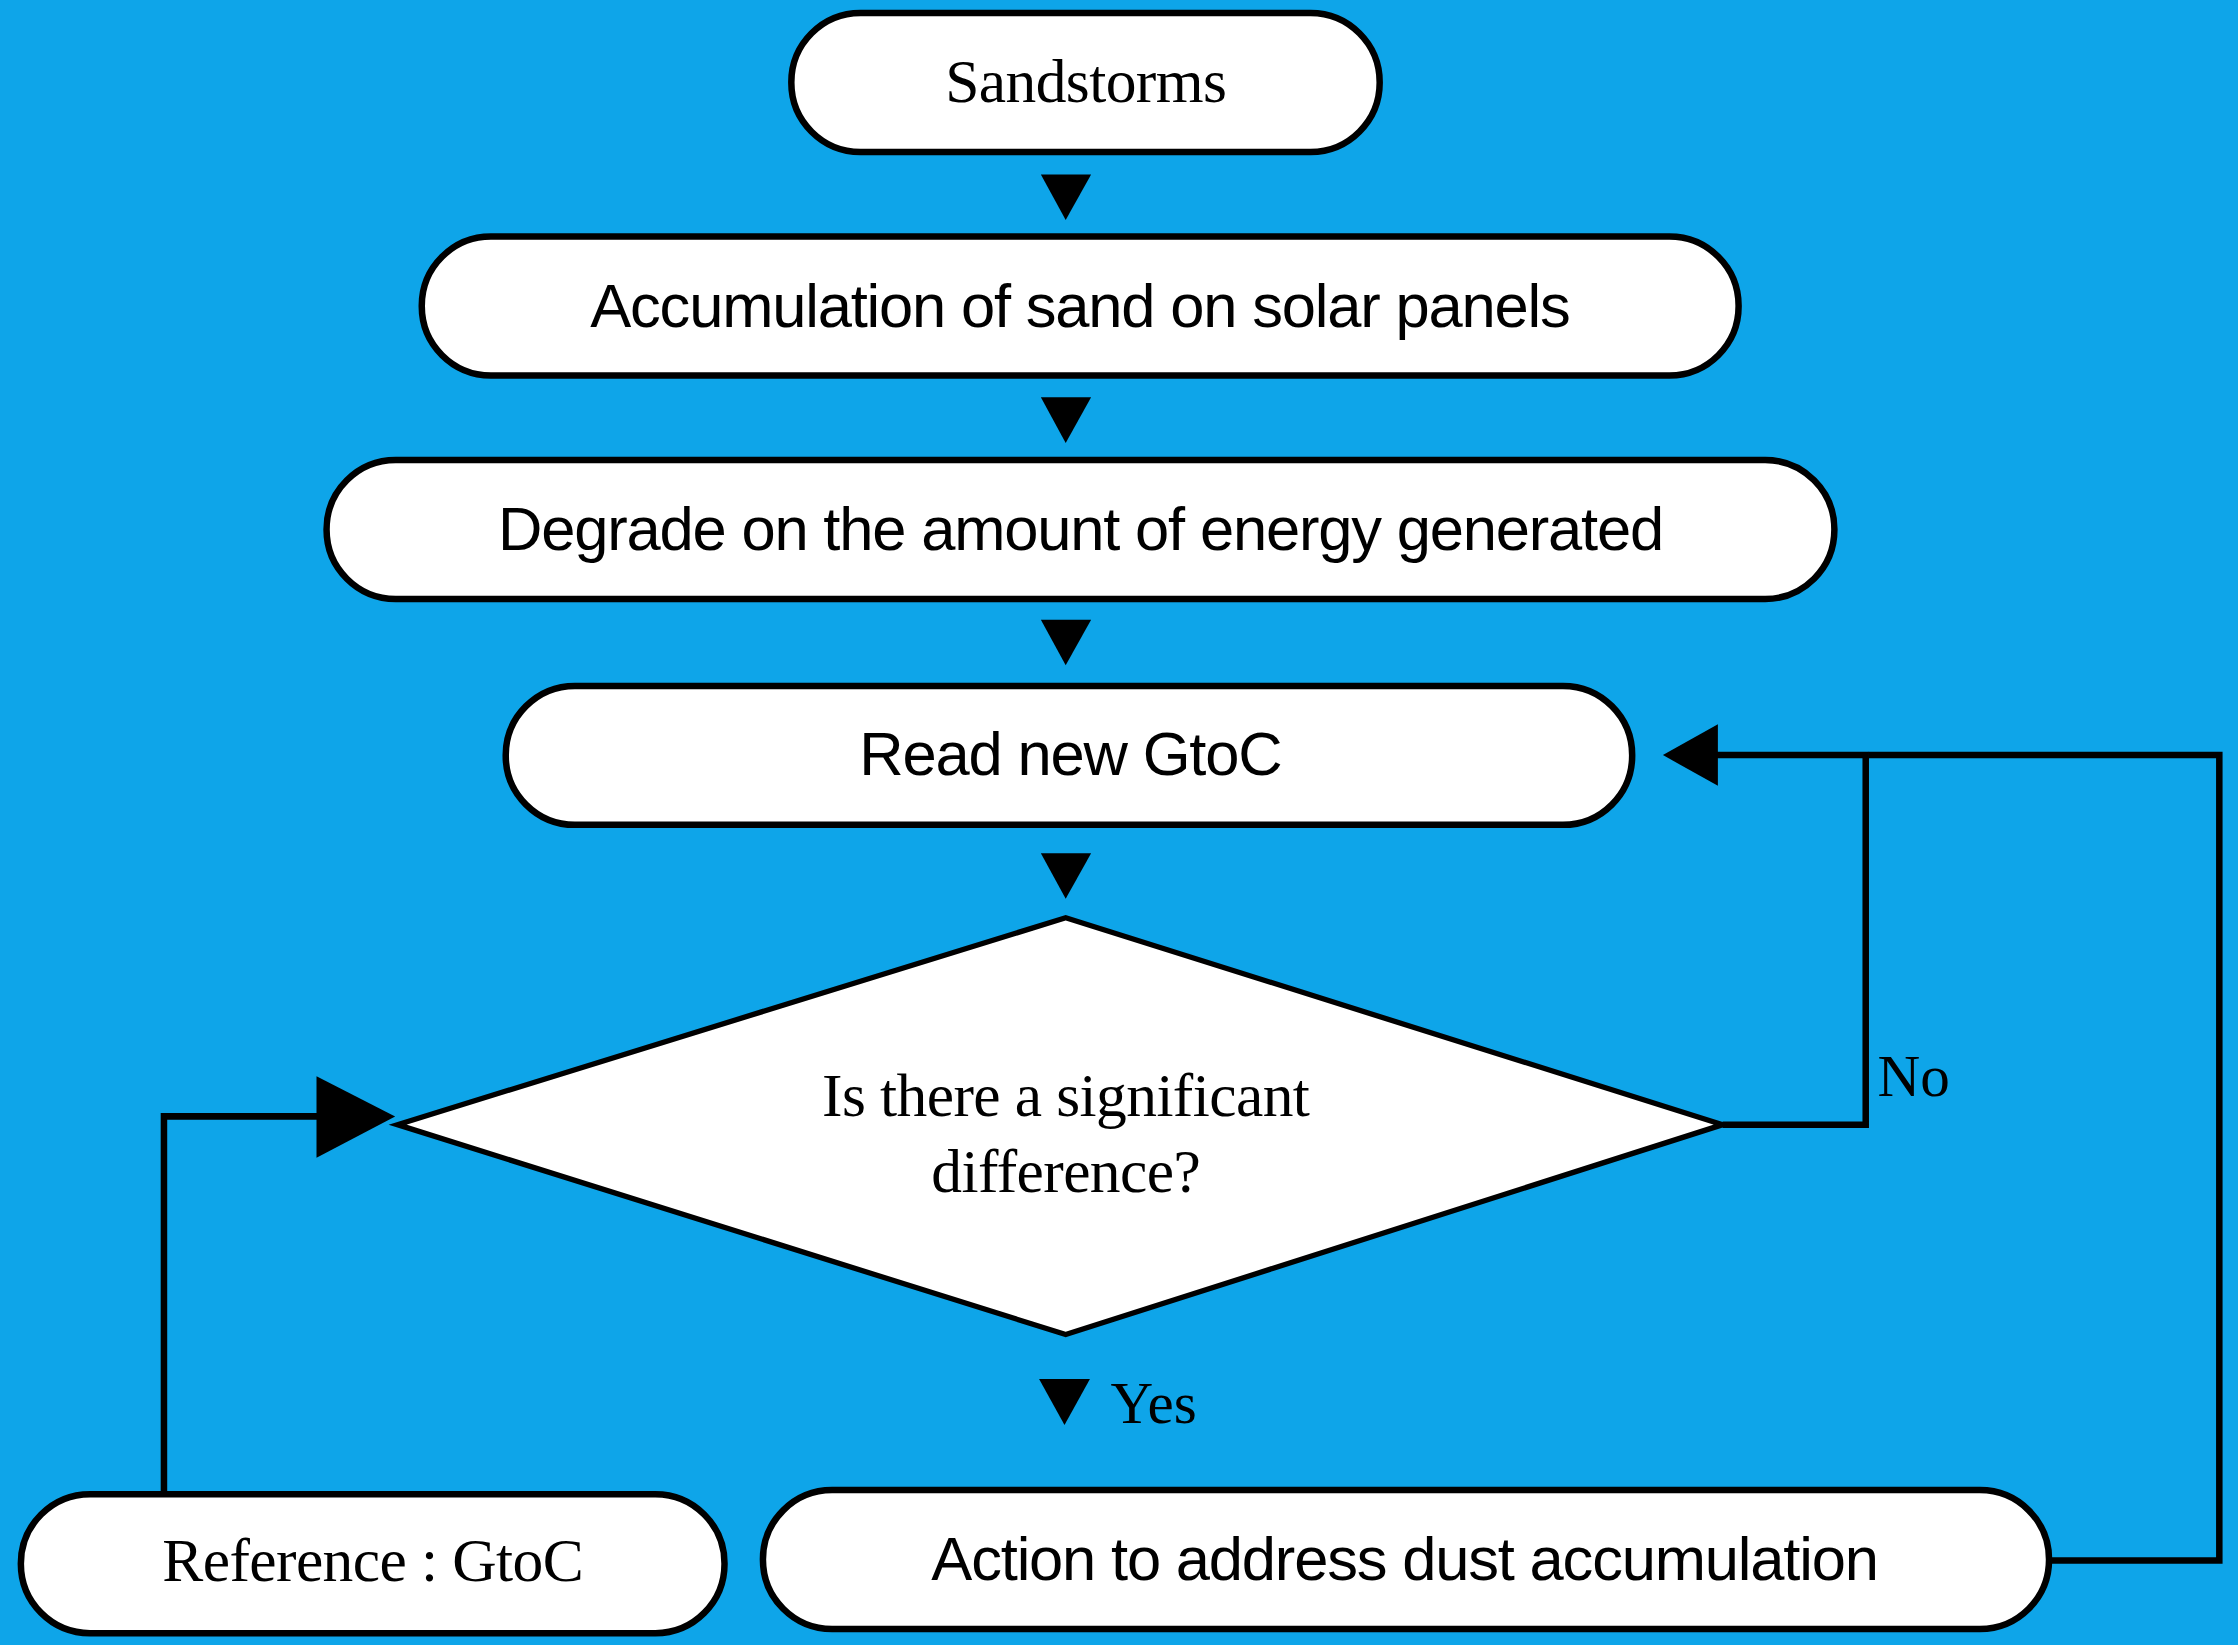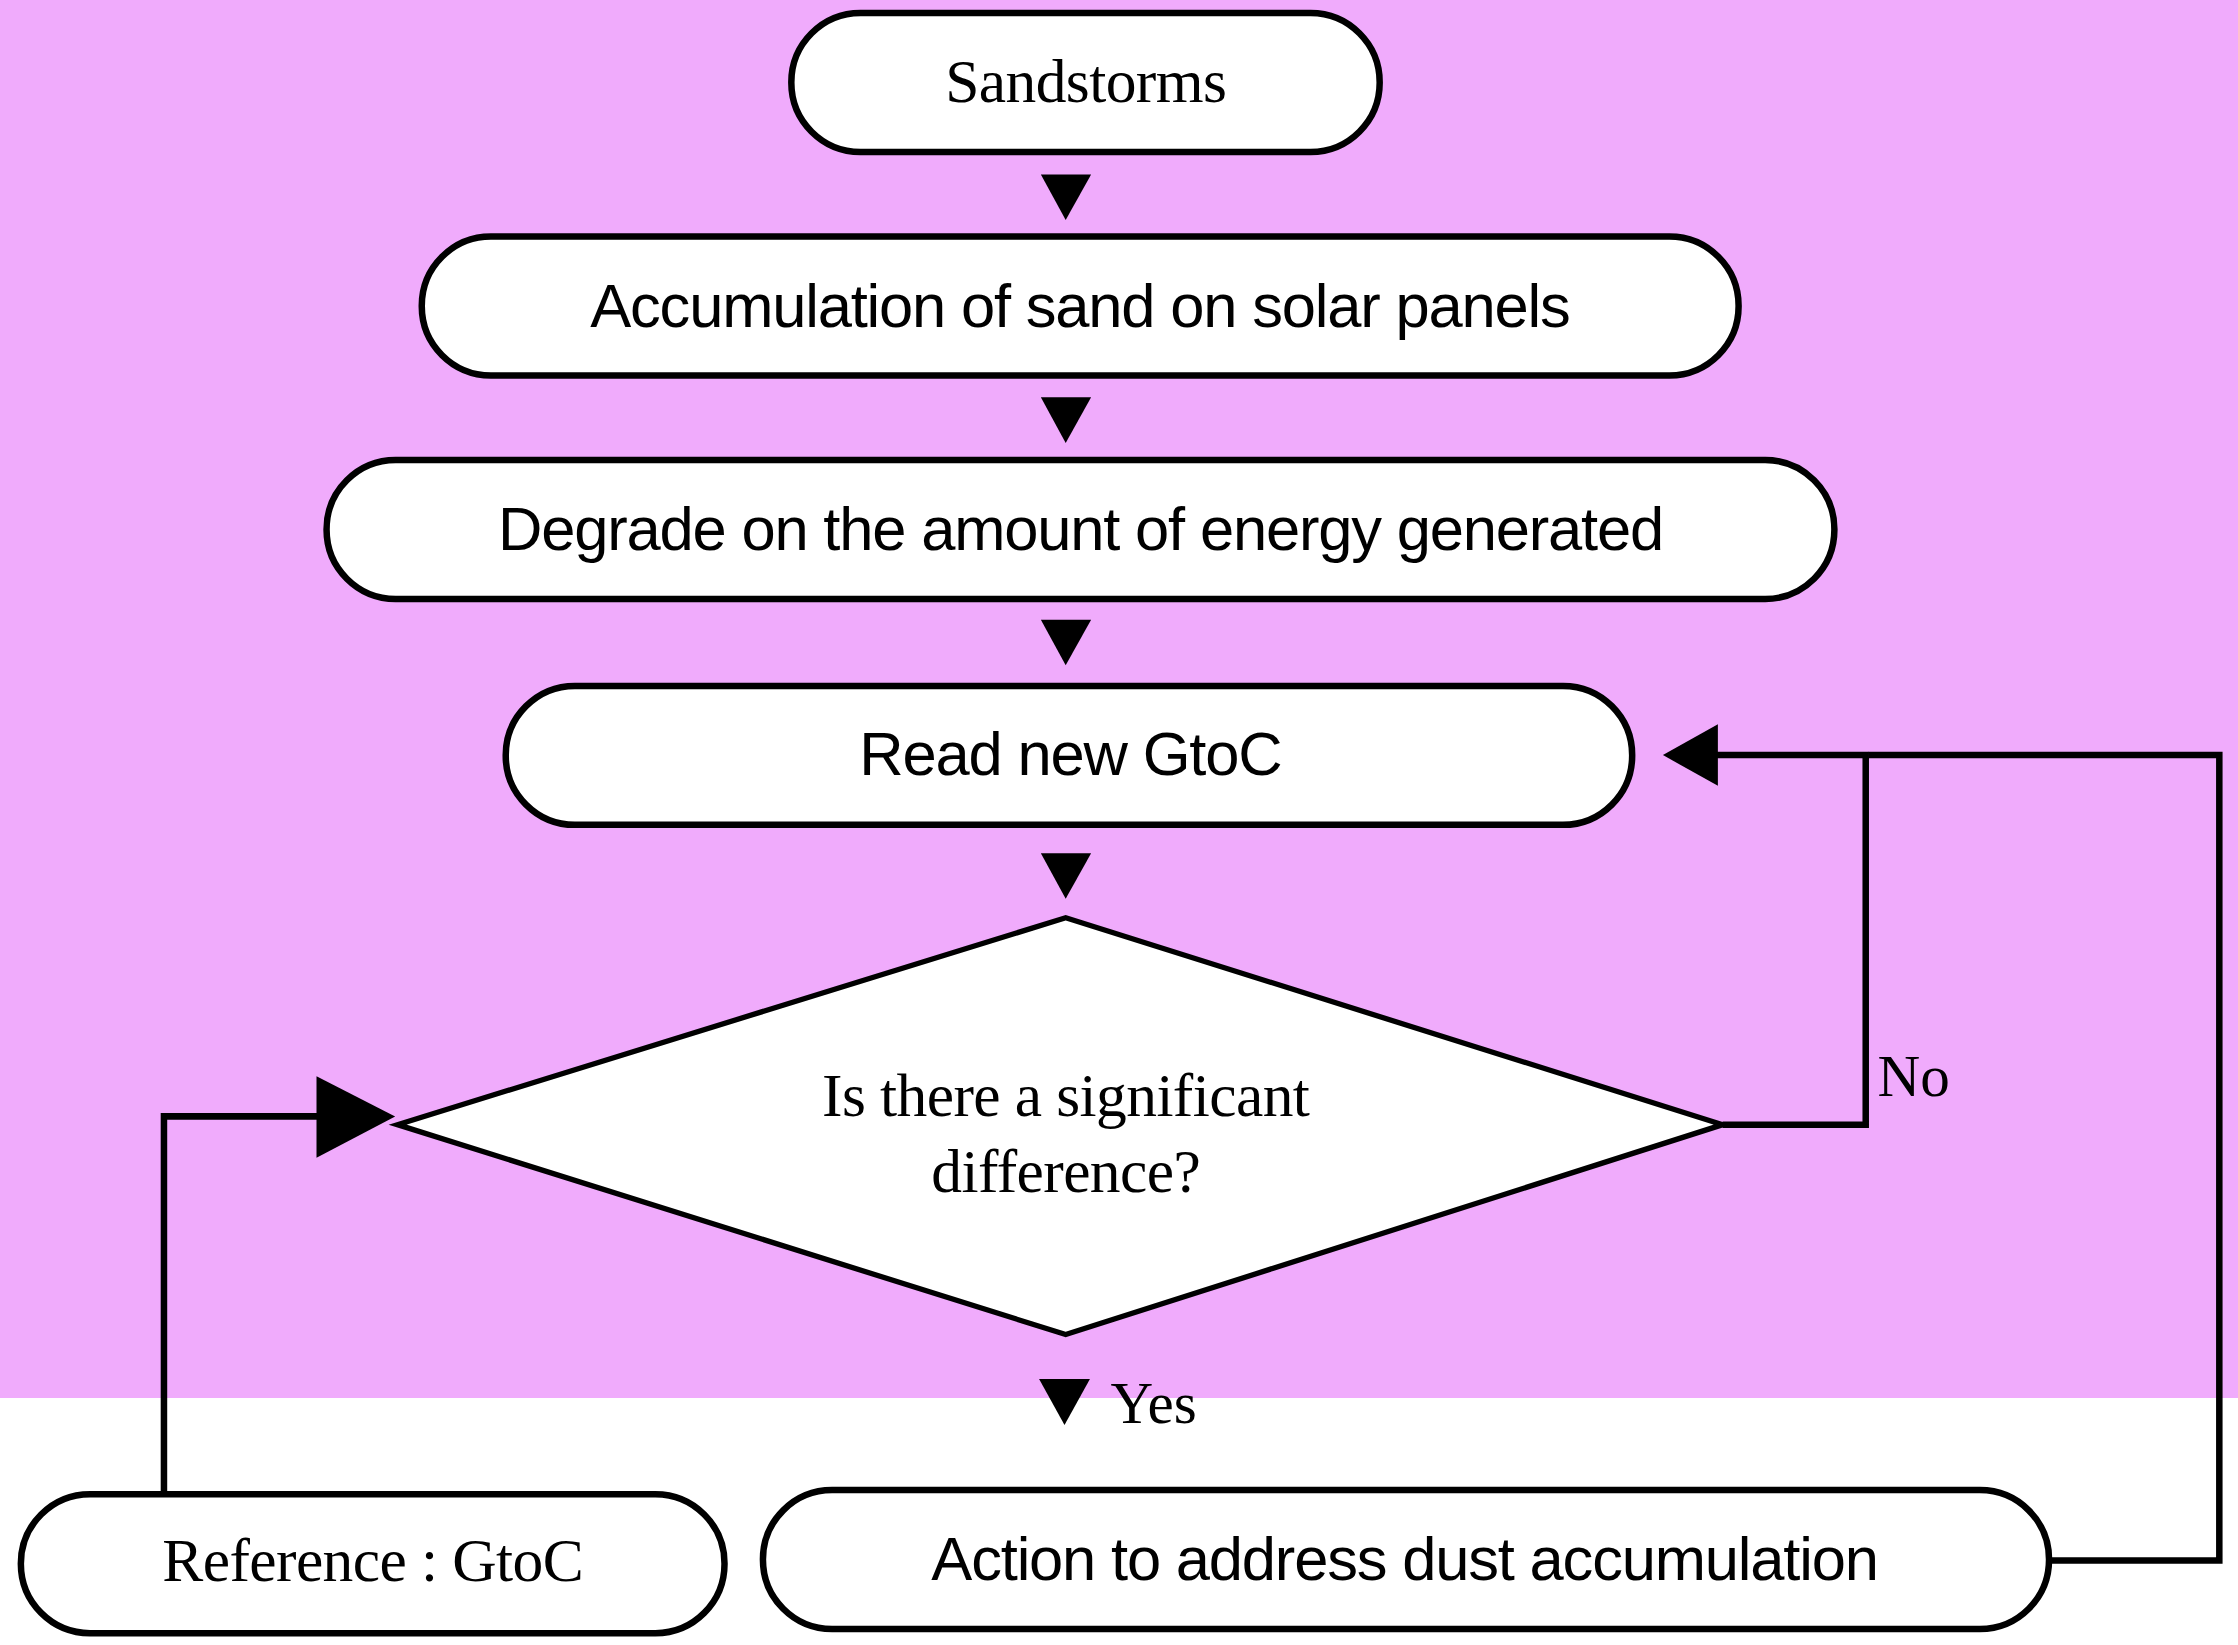--- a/index.html
+++ b/index.html
@@ -9,22 +9,22 @@
   }
   body {
     width: 2239px;
     height: 1645px;
     overflow: hidden;
     font-family: "Liberation Serif", serif;
   }
   #flow-root {
     position: relative;
     width: 2239px;
-    height: 1398px;
-    background: #f0abfc;
+    height: 1645px;
+    background: #0ea5e9;
   }
   svg#flow-svg {
     position: absolute;
     top: 0;
     left: 0;
     width: 2239px;
     height: 1645px;
     display: block;
   }
   .node-shape {

